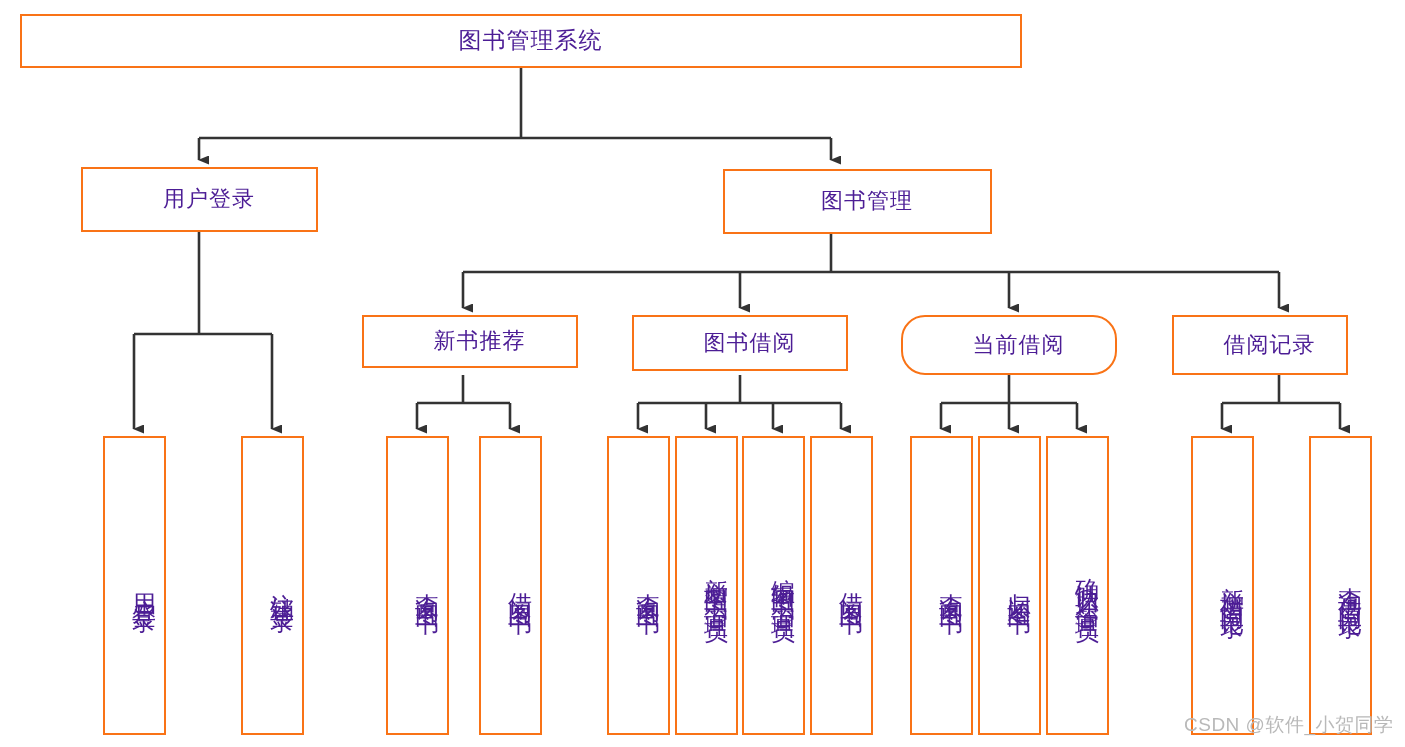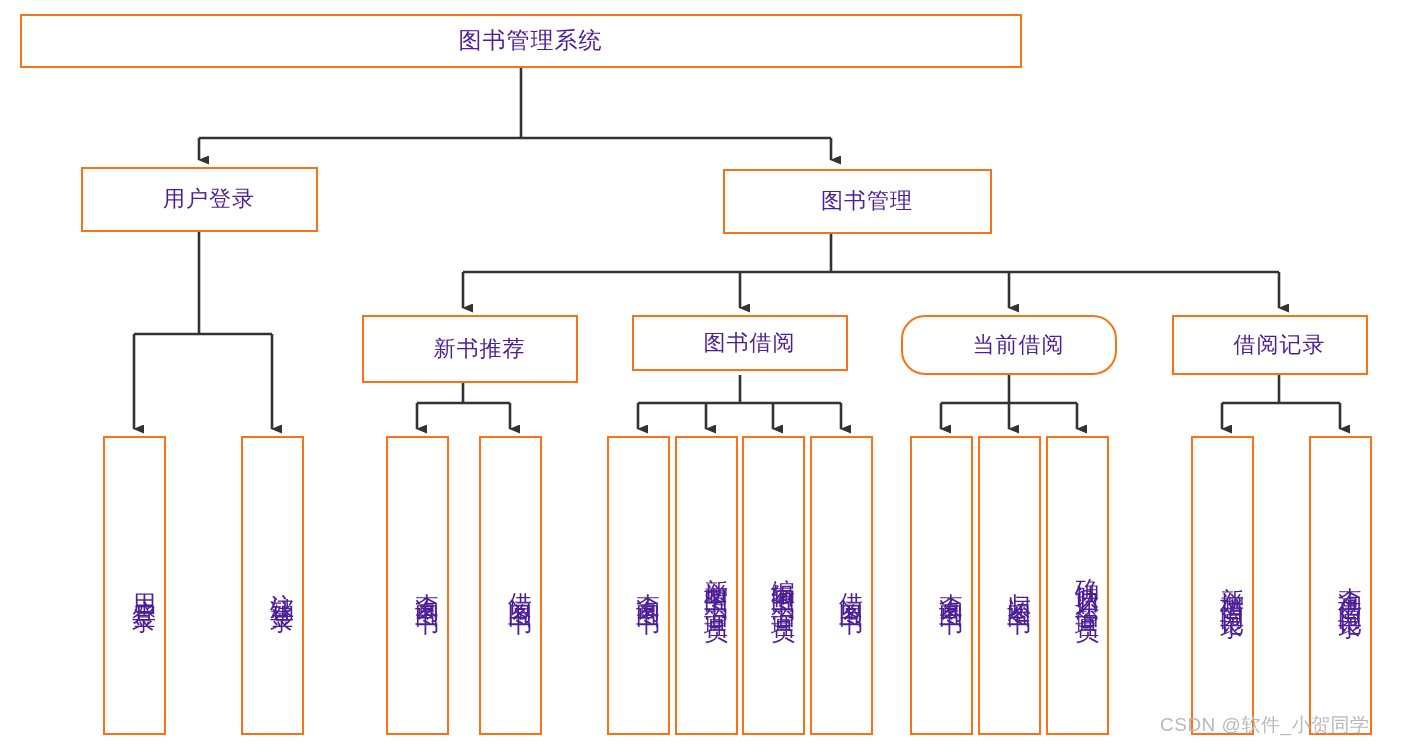--- a/index.html
+++ b/index.html
@@ -14,21 +14,21 @@
   .node .lbl{white-space:nowrap;line-height:1.1;}
 
   .node.h .lbl{font-size:22px;letter-spacing:1px;}
   .node.root .lbl{font-size:23px;letter-spacing:1px;}
 
   .node.v{align-items:center;justify-content:center;}
   .node.v .lbl{writing-mode:vertical-rl;text-orientation:upright;
                font-size:24px;letter-spacing:6px;line-height:1;
                white-space:nowrap;}
 
-  .watermark{position:absolute;left:1160px;top:712px;font-size:19px;
+  .watermark{position:absolute;left:1184px;top:712px;font-size:19px;
              color:#b9b9b9;white-space:nowrap;letter-spacing:0.5px;}
 </style>
 </head>
 <body>
 
 <div id="stage">
 
   <svg class="links" viewBox="0 0 1405 747" xmlns="http://www.w3.org/2000/svg">
     <defs>
       <marker id="arw" markerWidth="9" markerHeight="11" refX="4.5" refY="10" orient="auto" markerUnits="userSpaceOnUse">
@@ -83,30 +83,30 @@
     <span class="lbl">图书管理系统</span>
   </div>
 
   <div class="node h" style="left:81px;top:167px;width:237px;height:65px;">
     <span class="lbl">用户登录</span>
   </div>
   <div class="node h" style="left:712px;top:169px;width:269px;height:65px;margin-left:11px;">
     <span class="lbl">图书管理</span>
   </div>
 
-  <div class="node h" style="left:362px;top:315px;width:216px;height:68px;">
+  <div class="node h" style="left:362px;top:315px;width:216px;height:53px;">
     <span class="lbl">新书推荐</span>
   </div>
   <div class="node h" style="left:632px;top:315px;width:216px;height:56px;">
     <span class="lbl">图书借阅</span>
   </div>
   <div class="node h" style="left:901px;top:315px;width:216px;height:60px;border-radius:24px;">
     <span class="lbl">当前借阅</span>
   </div>
-  <div class="node h" style="left:1172px;top:315px;width:196px;height:60px;">
+  <div class="node h" style="left:1172px;top:315px;width:176px;height:60px;">
     <span class="lbl">借阅记录</span>
   </div>
 
   <div class="node v" style="left:103px;top:436px;width:63px;height:299px;">
     <span class="lbl">用户登录</span>
   </div>
   <div class="node v" style="left:241px;top:436px;width:63px;height:299px;">
     <span class="lbl">注销登录</span>
   </div>
 

